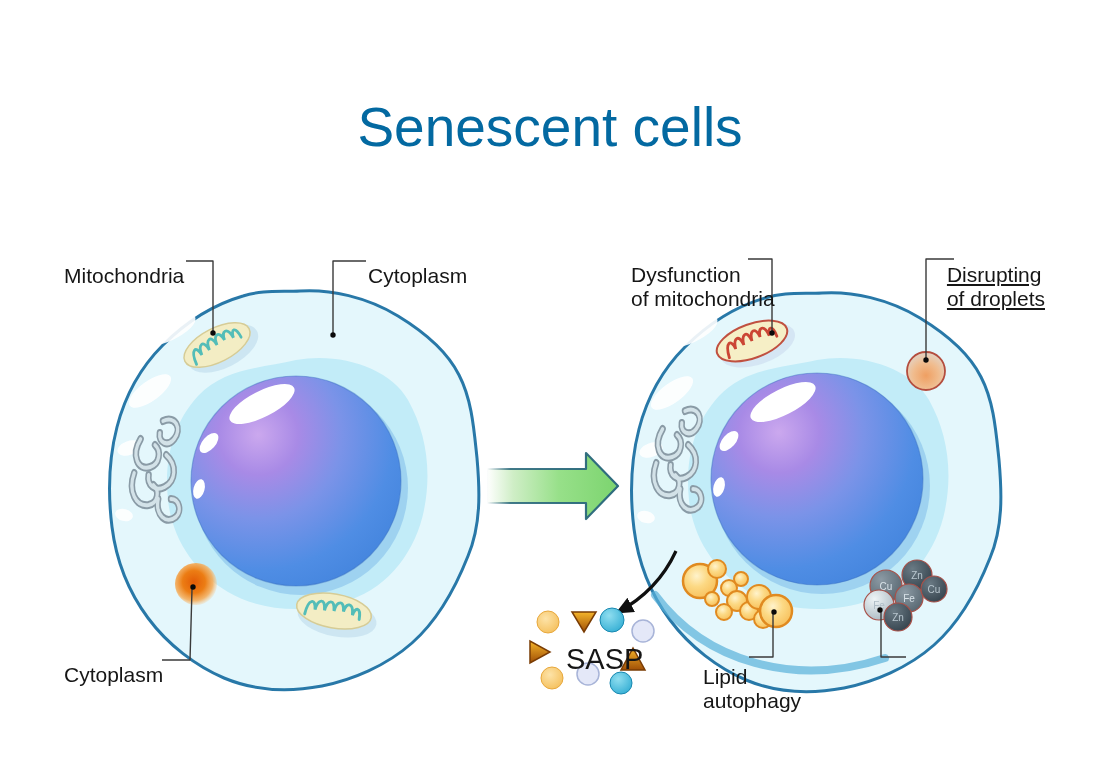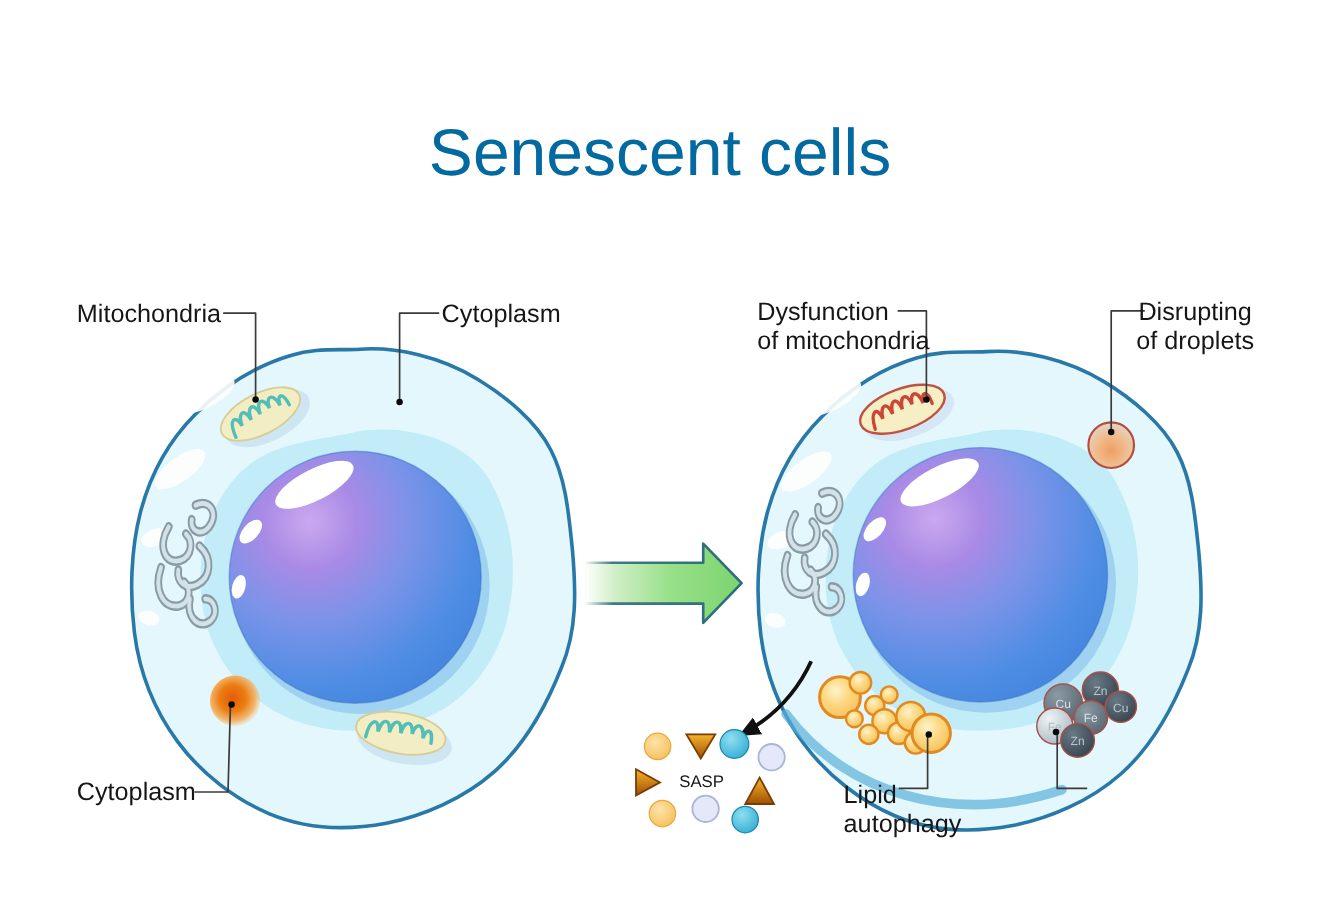--- a/index.html
+++ b/index.html
@@ -1,23 +1,23 @@
 <!DOCTYPE html>
 <html><head>
 <meta charset="utf-8">
 <style>
   html,body{margin:0;padding:0;background:#fff;}
   #stage{position:relative;width:1100px;height:765px;background:#ffffff;overflow:hidden;
          font-family:"Liberation Sans",sans-serif;}
   #stage svg{position:absolute;left:0;top:0;}
   .title{position:absolute;left:0;top:63px;width:1100px;text-align:center;
          font-size:55px;line-height:1;color:#0369a1;font-weight:400;}
-  .label{position:absolute;font-size:21px;line-height:23.5px;color:#161616;white-space:nowrap;}
-  .label.r{text-align:center;}
-  .sasp{position:absolute;font-size:14px;color:#161616;}
+  .label{position:absolute;font-size:21px;line-height:23.5px;color:#161616;white-space:nowrap;margin-top:14px;}
+  .label.r{text-align:left;text-decoration:underline;}
+  .sasp{position:absolute;font-size:29px;color:#161616;}
   .mlbl{font-size:10px;font-family:"Liberation Sans",sans-serif;}
 </style>
 </head>
 <body>
 
 <div id="stage">
 
 <svg width="1100" height="765" viewBox="0 0 1100 765">
   <defs>
     <path id="cellblob" d="M300,291 C330,289 367,297 398,316 C421,330 447,351 459,375

